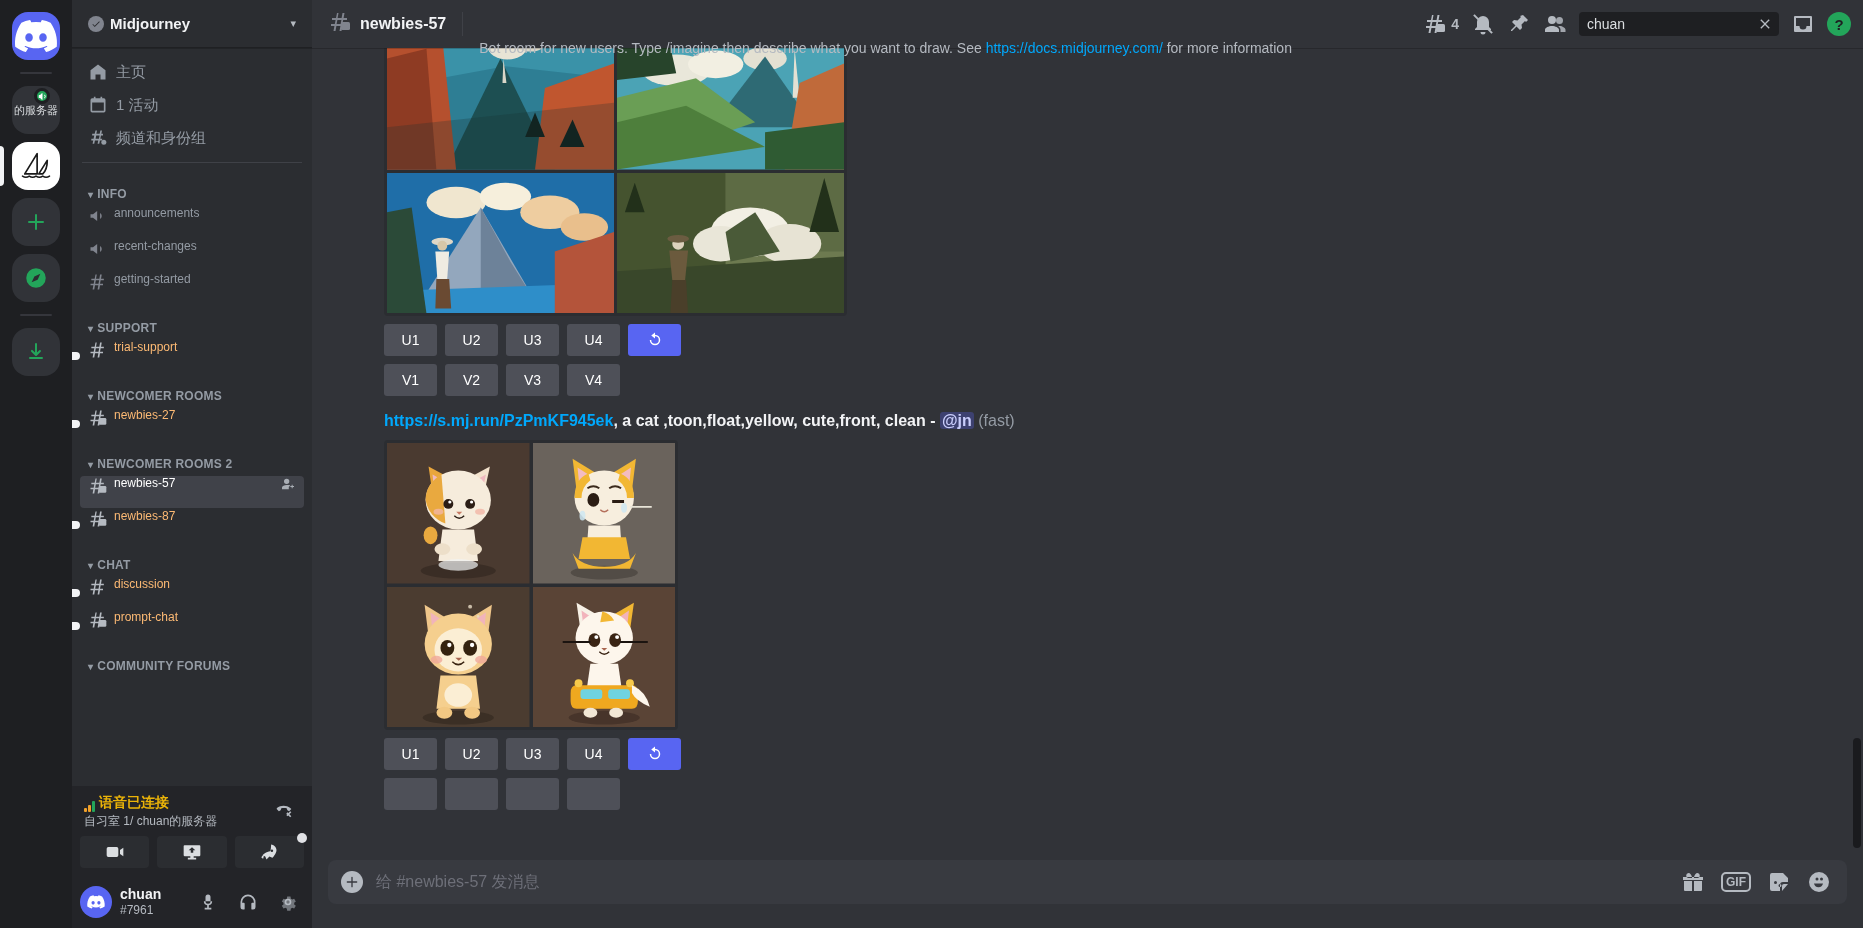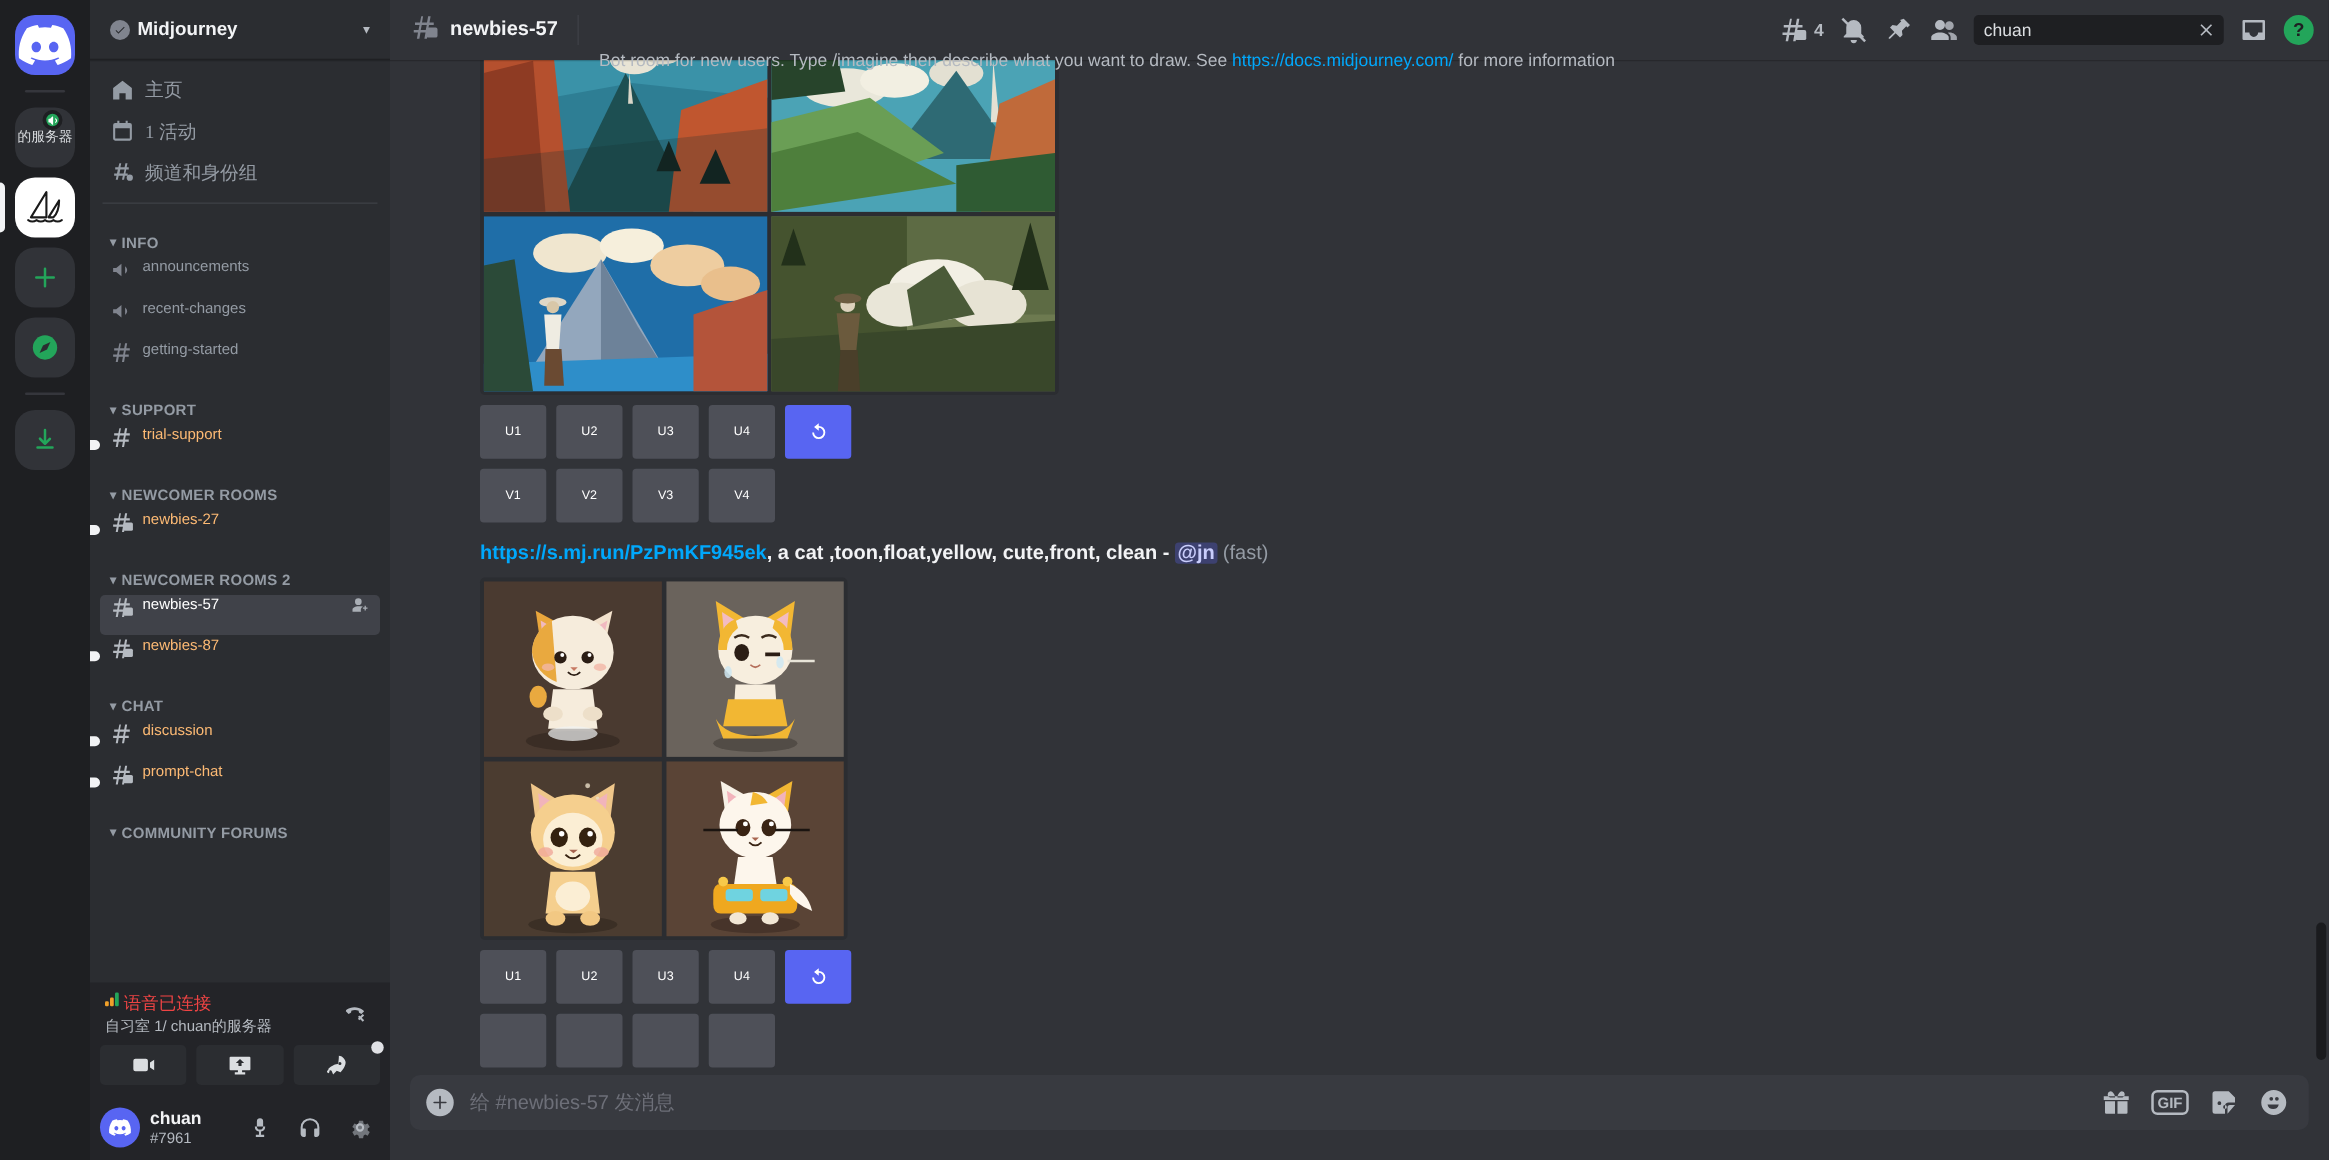--- a/index.html
+++ b/index.html
@@ -66,21 +66,21 @@
   .chev { color: #b5bac1; font-size: 11px; }
 
   .chan-scroll { flex: 1; overflow: hidden; padding-bottom: 4px; position: relative; }
   .nav-item {
     height: 32px; margin: 1px 8px; padding: 0 8px; border-radius: 4px;
     display: flex; align-items: center; gap: 8px; cursor: pointer;
     color: #949ba4; font-size: 15px;
   }
   .nav-item .ico { width: 20px; height: 20px; flex: 0 0 20px; display:flex; align-items:center; justify-content:center; }
   .nav-item .ico svg { width: 20px; height: 20px; fill: #949ba4; }
-  .nav-label { white-space: nowrap; overflow: hidden; text-overflow: ellipsis; font-family: Liberation Serif, serif; }
+  .nav-label { white-space: nowrap; overflow: hidden; text-overflow: ellipsis; }
   .divider { height: 1px; background: #3f4147; margin: 8px 10px; }
 
   .cat {
     display: flex; align-items: center; gap: 2px; padding: 16px 8px 4px 16px;
     font-size: 12px; font-weight: bold; letter-spacing: .02em;
     color: #949ba4; text-transform: uppercase; cursor: pointer;
   }
   .cat .caret { font-size: 10px; margin-right: 2px; }
 
   .chan {
@@ -99,22 +99,22 @@
     width: 8px; height: 8px; background: #f2f3f5; border-radius: 0 4px 4px 0;
   }
   .chan-action { width: 16px; height: 16px; flex: 0 0 16px; opacity: .9; }
   .chan-action svg { width: 16px; height: 16px; fill: #b5bac1; }
 
   
   .voice-panel { background: #232428; padding: 8px 8px 0 8px; }
   .voice-top { display: flex; align-items: flex-start; padding: 0 4px; }
   .voice-info { flex: 1; min-width: 0; }
   .voice-status {
-    display: flex; align-items: flex-start; gap: 4px;
-    font-size: 14px; font-weight: normal; color: #ef4444; white-space: nowrap;
+    display: flex; align-items: flex-end; gap: 4px;
+    font-size: 14px; font-weight: bold; color: #eab308; white-space: nowrap;
   }
   .sig-ico { display: flex; align-items: flex-end; gap: 1px; height: 11px; }
   .sig-ico i { width: 3px; background: #23a55a; display:block; border-radius:1px; }
   .sig-ico i:nth-child(1){height:4px;background:#f0a02a;}
   .sig-ico i:nth-child(2){height:7px;background:#f0a02a;}
   .sig-ico i:nth-child(3){height:11px;background:#23a55a;}
   .voice-sub { font-size: 12px; color: #b5bac1; margin-top: 1px; white-space: nowrap; overflow: hidden; text-overflow: ellipsis; }
   .hangup { width: 32px; height: 32px; display:flex; align-items:center; justify-content:center; cursor:pointer; border-radius:4px; }
   .hangup svg { width: 20px; height: 20px; fill: #b5bac1; }
   .voice-btns { display: flex; gap: 8px; margin: 6px 0 8px; }
@@ -190,22 +190,22 @@
   .msgs { flex: 1; overflow: hidden; position: relative; padding-bottom: 4px; }
   .msg-inner { padding: 0 16px 0 16px; }
   .mj-block { padding-left: 56px; }
   .grid4 {
     display: grid; grid-template-columns: 1fr 1fr; gap: 3px;
     background: #2b2d31; padding: 3px; border-radius: 4px; overflow: hidden;
   }
   .grid4 .cell { width: 100%; height: 100%; display: block; }
   .btn-row { display: flex; gap: 8px; margin-top: 8px; }
   .mjbtn {
-    width: 53px; height: 43px; border-radius: 3px; background: #4e5058;
-    color: #fff; font-size: 10px; font-weight: 500;
+    width: 53px; height: 32px; border-radius: 3px; background: #4e5058;
+    color: #fff; font-size: 14px; font-weight: 500;
     display: flex; align-items: center; justify-content: center; cursor: pointer;
   }
   .mjbtn.primary { background: #5865f2; }
   .mjbtn svg { width: 18px; height: 18px; fill: #fff; }
   .prompt-line {
     font-size: 16px; font-weight: bold; color: #f2f3f5; margin: 14px 0 8px;
     line-height: 1.375;
   }
   .prompt-line .lnk { color: #00a8fc; }
   .prompt-line .mention {

